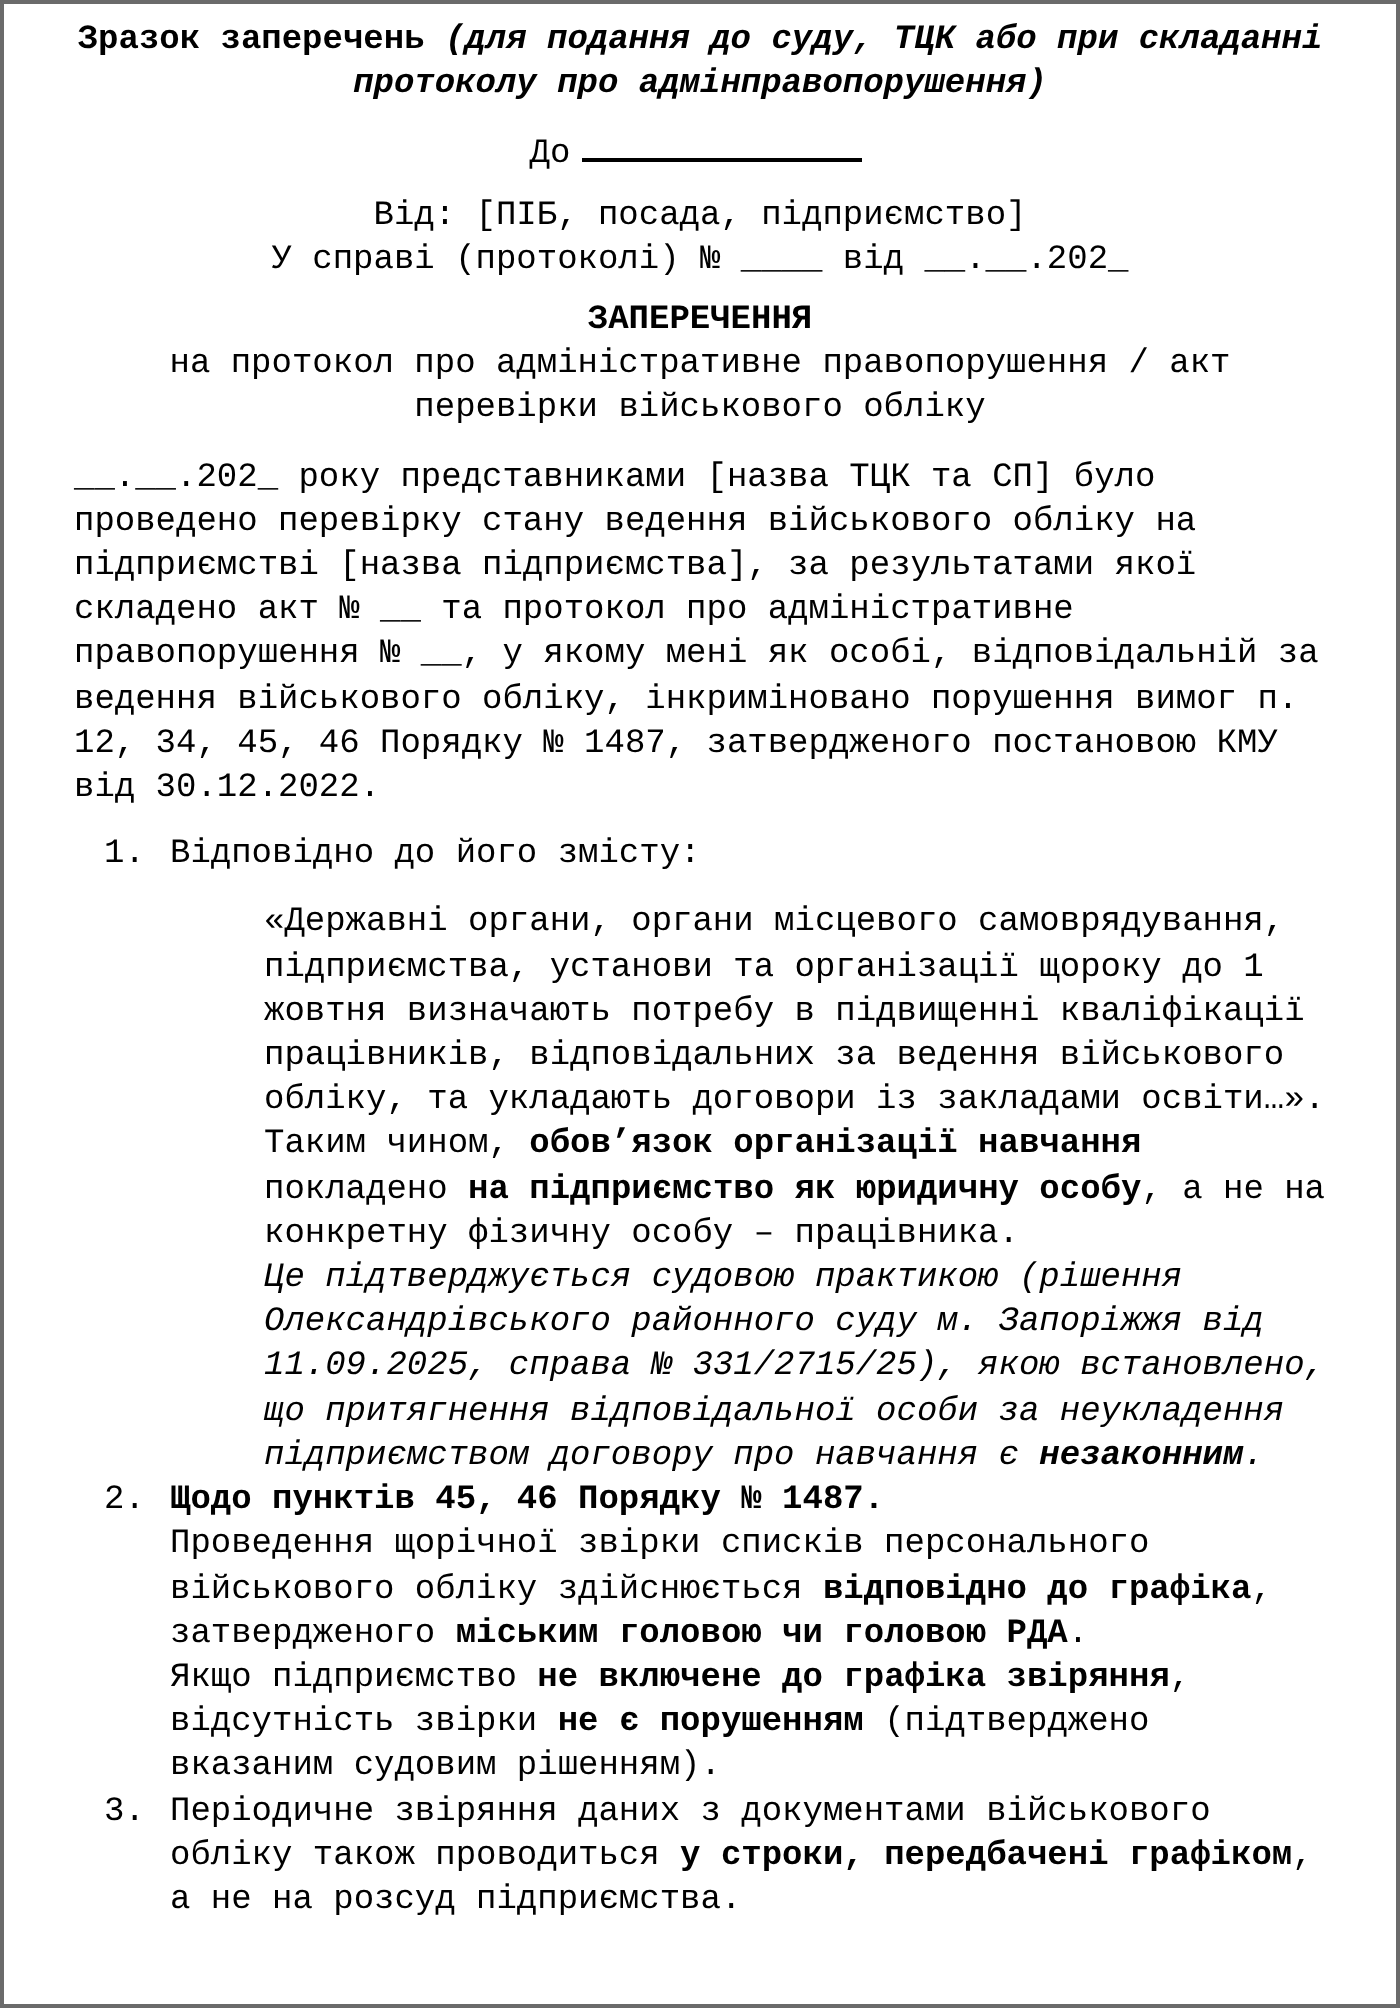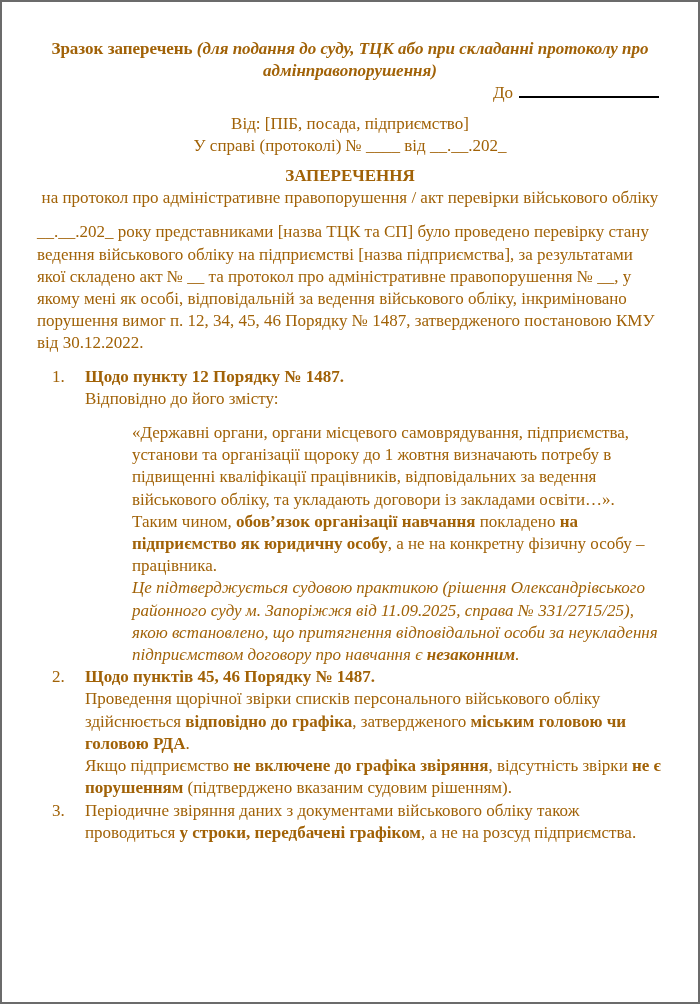--- a/index.html
+++ b/index.html
@@ -3,38 +3,38 @@
 <meta charset="utf-8">
 <style>
   * { margin: 0; padding: 0; box-sizing: border-box; }
   html, body { background: #ffffff; }
   .page {
     width: 700px;
     height: 1004px;
     background: #ffffff;
     border: 2px solid #6b6b6b;
     overflow: hidden;
-    font-family: Liberation Serif, serif;
+    font-family: Liberation Mono, monospace;
     font-size: 17px;
     line-height: 22.2px;
-    color: #a16207;
-    padding: 36px 35px 0 35px;
+    color: #000000;
+    padding: 8px 35px 0 35px;
   }
   .b { font-weight: bold; }
 
   .doc-title {
     text-align: center;
     font-weight: bold;
     margin: 0 -14px;
   }
   .doc-title .paren { font-style: italic; }
 
   .to-line {
-    text-align: right;
-    margin-top: 0;
+    text-align: center;
+    margin-top: 12px;
     padding-right: 4px;
   }
   .blank-line {
     display: inline-block;
     width: 140px;
     height: 15px;
     border-bottom: 2px solid #000;
     margin-left: 6px;
   }
 
@@ -96,21 +96,20 @@
 
   <div class="intro-para">__.__.202_ року представниками [назва ТЦК та СП] було проведено перевірку стану ведення військового обліку на підприємстві [назва підприємства], за результатами якої складено акт № __ та протокол про адміністративне правопорушення № __, у якому мені як особі, відповідальній за ведення військового обліку, інкриміновано порушення вимог п. 12, 34, 45, 46 Порядку № 1487, затвердженого постановою КМУ від 30.12.2022.</div>
 
 
 
   <div class="points-list">
 
     <div class="point">
       <div class="point-num">1.</div>
       <div class="point-body">
-        <div class="point-heading">Щодо пункту 12 Порядку № 1487.</div>
         <div>Відповідно до його змісту:</div>
         <div class="quote-block">
           <span>«Державні органи, органи місцевого самоврядування, підприємства, установи та організації щороку до 1 жовтня визначають потребу в підвищенні кваліфікації працівників, відповідальних за ведення військового обліку, та укладають договори із закладами освіти…». Таким чином, </span><span class="b">обов’язок організації навчання</span><span> покладено </span><span class="b">на підприємство як юридичну особу</span><span>, а не на конкретну фізичну особу – працівника.</span>
         </div>
         <div class="case-note">
           <span>Це підтверджується судовою практикою (рішення Олександрівського районного суду м. Запоріжжя від 11.09.2025, справа № 331/2715/25), якою встановлено, що притягнення відповідальної особи за неукладення підприємством договору про навчання є </span><span class="b">незаконним</span><span>.</span>
         </div>
       </div>
     </div>
 

